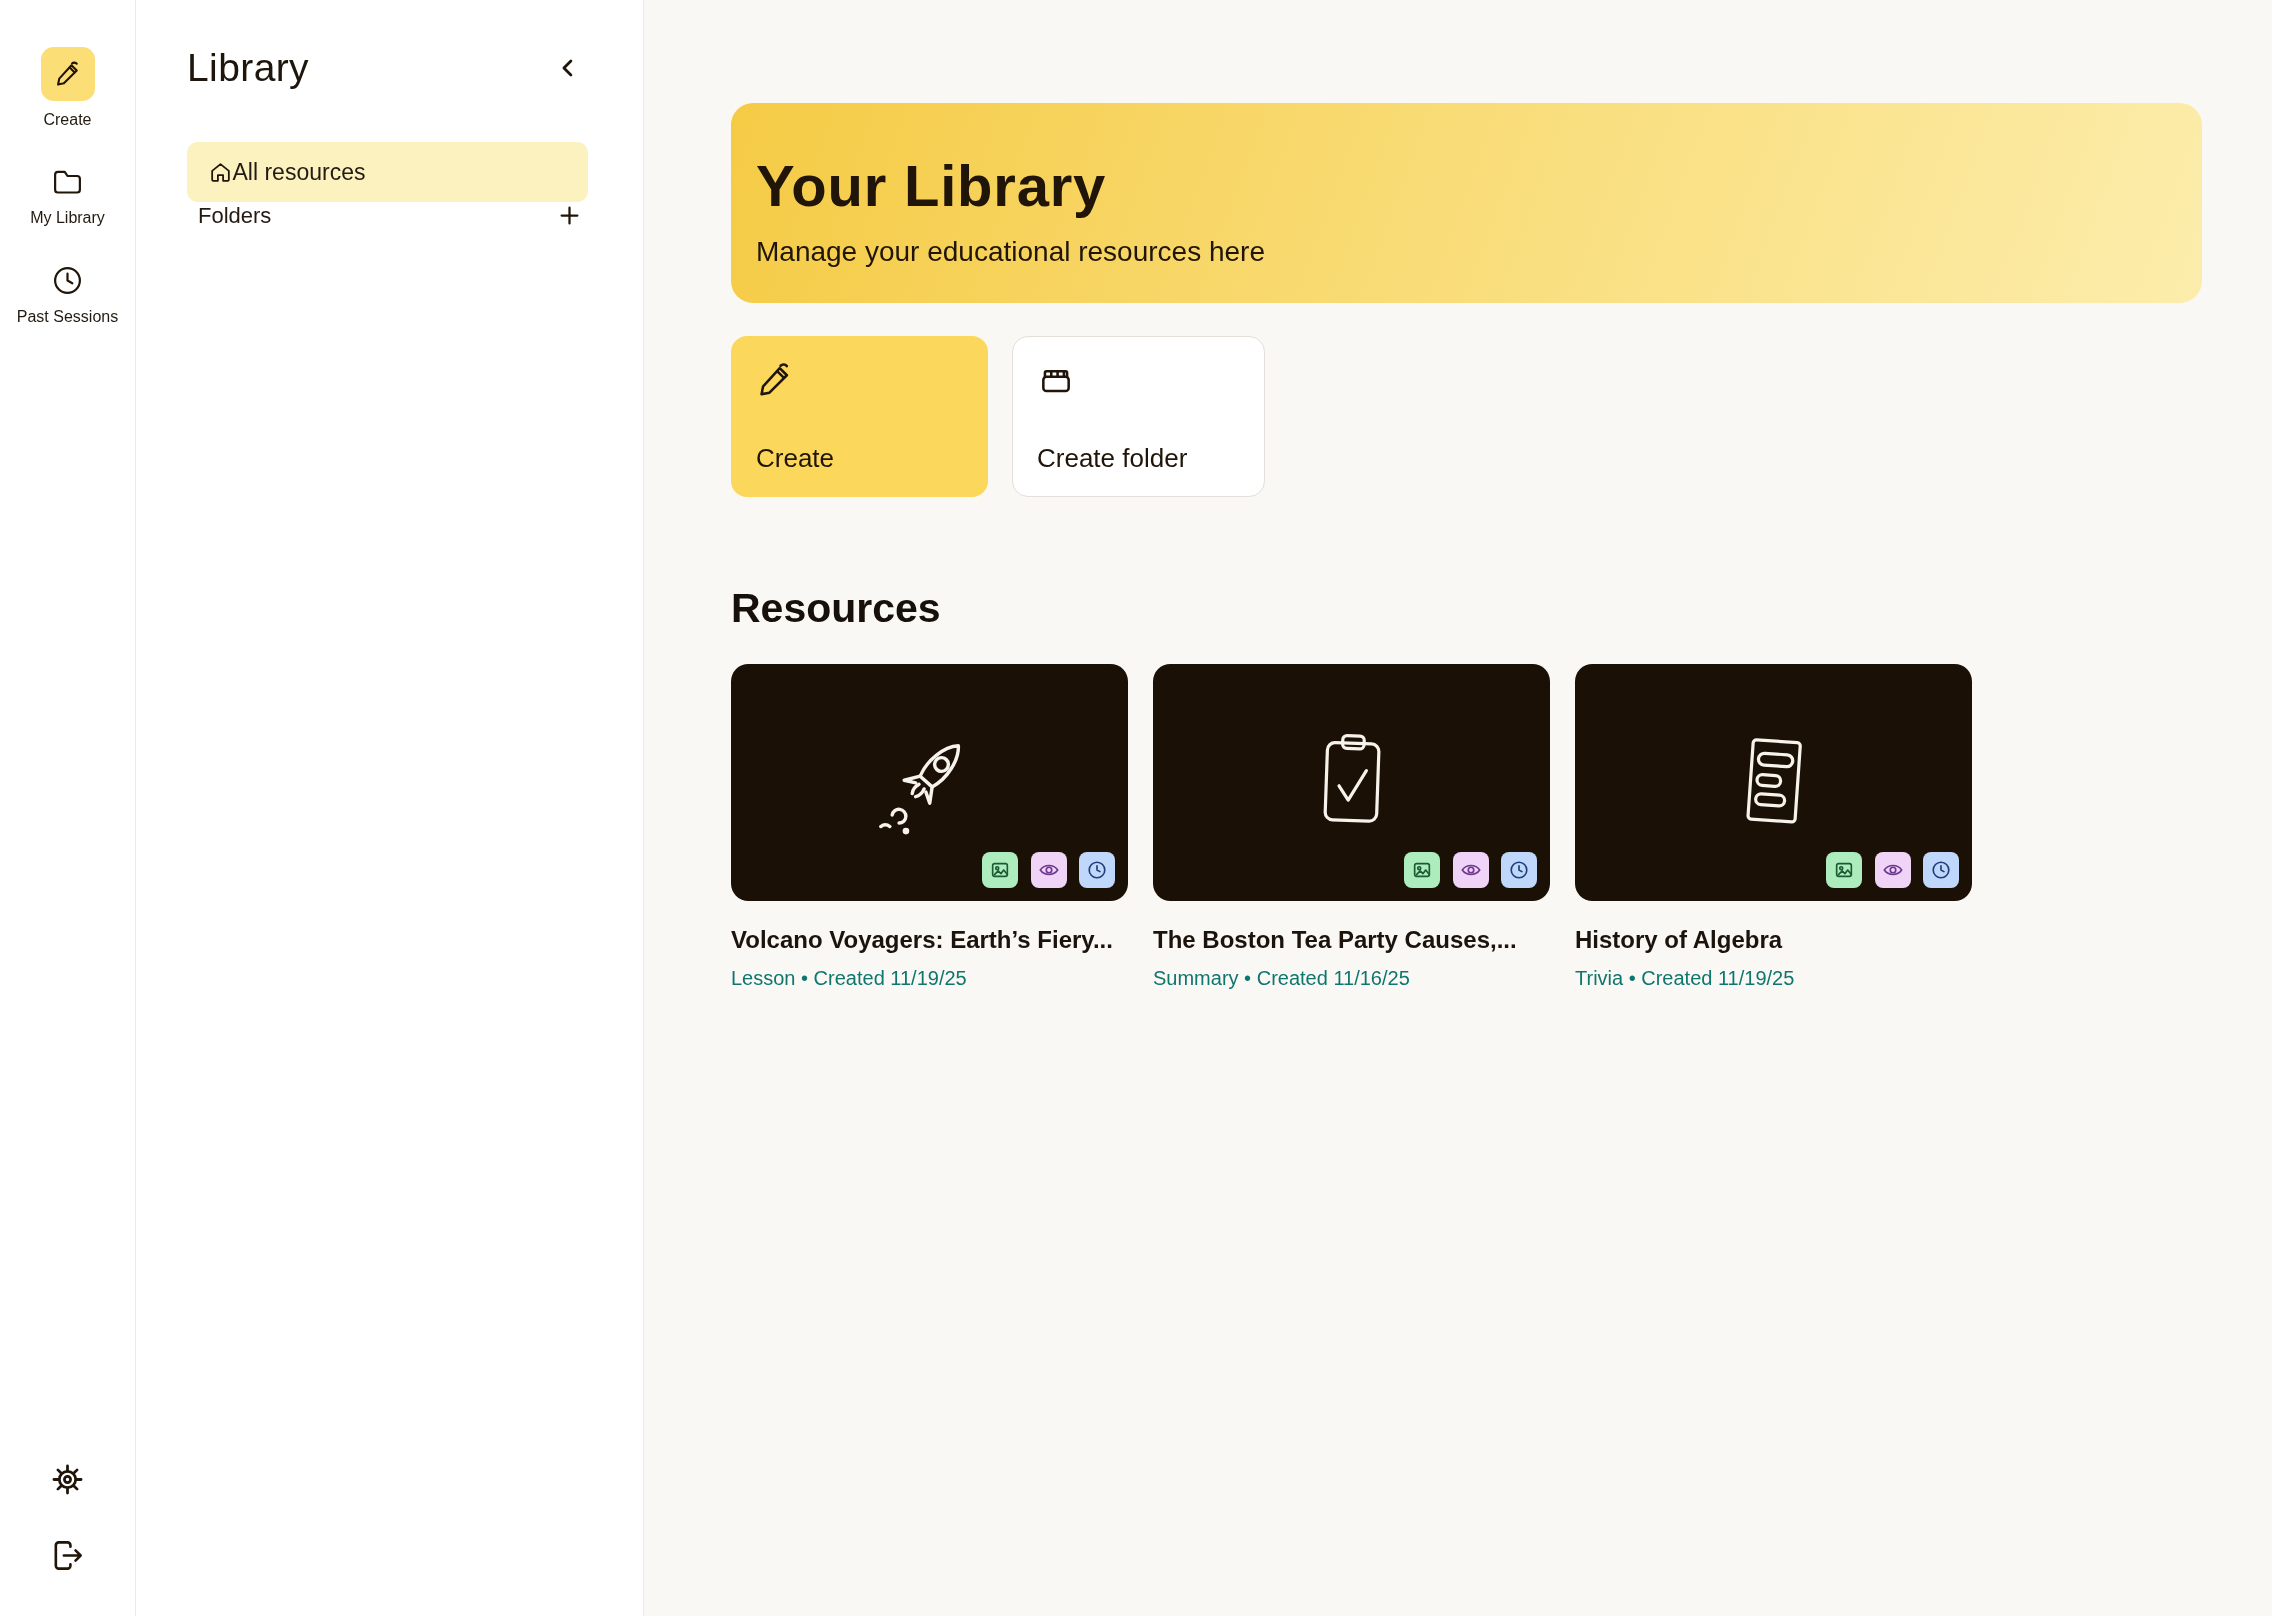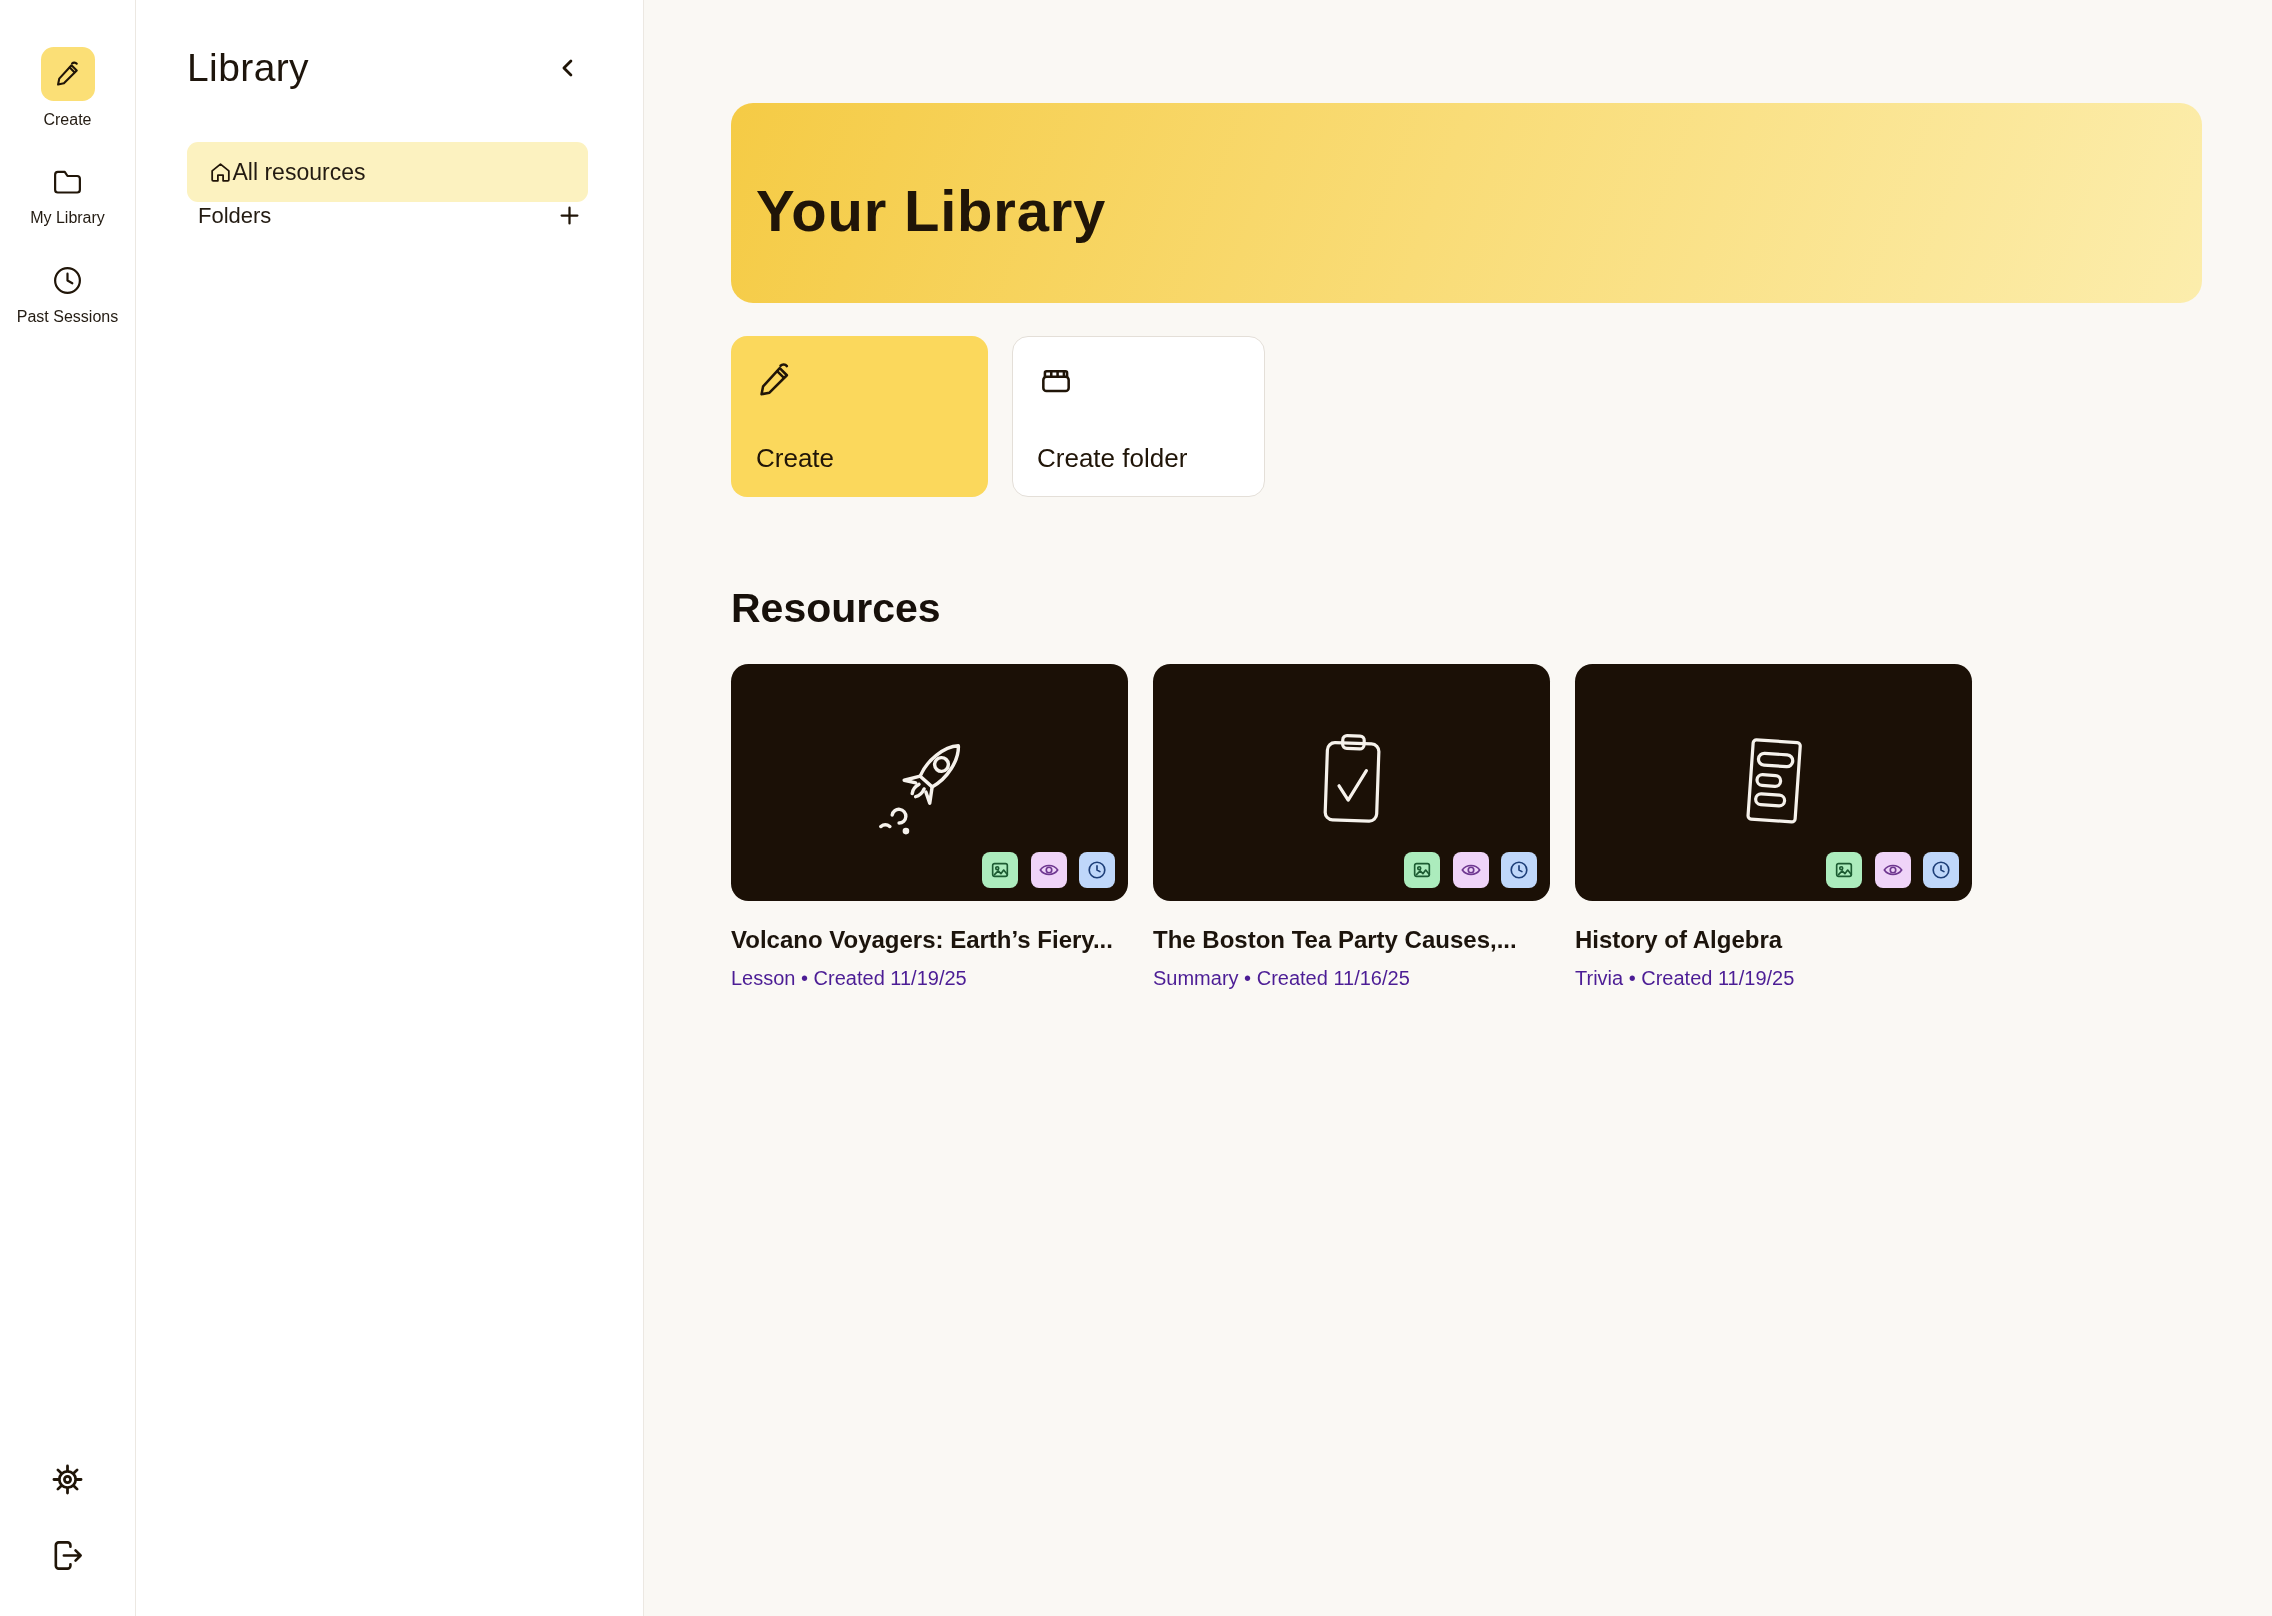--- a/index.html
+++ b/index.html
@@ -48,21 +48,21 @@
 
   .card-grid { margin-top:32px; display:flex; gap:25px; }
   .res-card { width:397px; cursor:pointer; }
   .thumb { height:237px; background:#1B1006; border-radius:17.4px; position:relative; display:flex; align-items:center; justify-content:center; }
   .badges { position:absolute; right:12.6px; bottom:12.6px; display:flex; gap:12.6px; }
   .badge { width:36px; height:36px; border-radius:8px; display:flex; align-items:center; justify-content:center; }
   .badge.green { background:#ACECBD; color:#1C5B32; }
   .badge.pink  { background:#EFD4F8; color:#6E3790; }
   .badge.blue  { background:#BFD7FA; color:#1D3E78; }
   .res-title { margin-top:25px; font-size:24px; font-weight:600; color:#1C140C; }
-  .res-meta { margin-top:12.6px; font-size:20px; color:#4c1d95; }
+  .res-meta { margin-top:12.6px; font-size:20px; color:#0f766e; }
 
   svg { display:block; }
 </style>
 </head>
 <body>
 
 <div class="app">
 
   <nav class="rail">
     <div class="rail-item">
@@ -151,20 +151,21 @@
         </span>
       </button>
     </div>
   </aside>
 
   <main class="main">
 
 
     <section class="hero">
       <h1>Your Library</h1>
+      <p>Manage your educational resources here</p>
     </section>
 
     <div class="action-row">
       <div class="action-card yellow">
         <span>
           <svg width="38" height="38" viewBox="0 0 24 24" fill="none" stroke="#201508" stroke-width="1.6" stroke-linecap="round" stroke-linejoin="round">
             <path d="M15 4.5 L19.5 9 L8.5 20 L3.5 21 L4.5 16 Z"></path>
               <path d="M13.5 6.5 L17.5 10.5"></path>
               <path d="M15.5 3 C16.5 2 18.5 2 19.5 3.2"></path>
           </svg>

